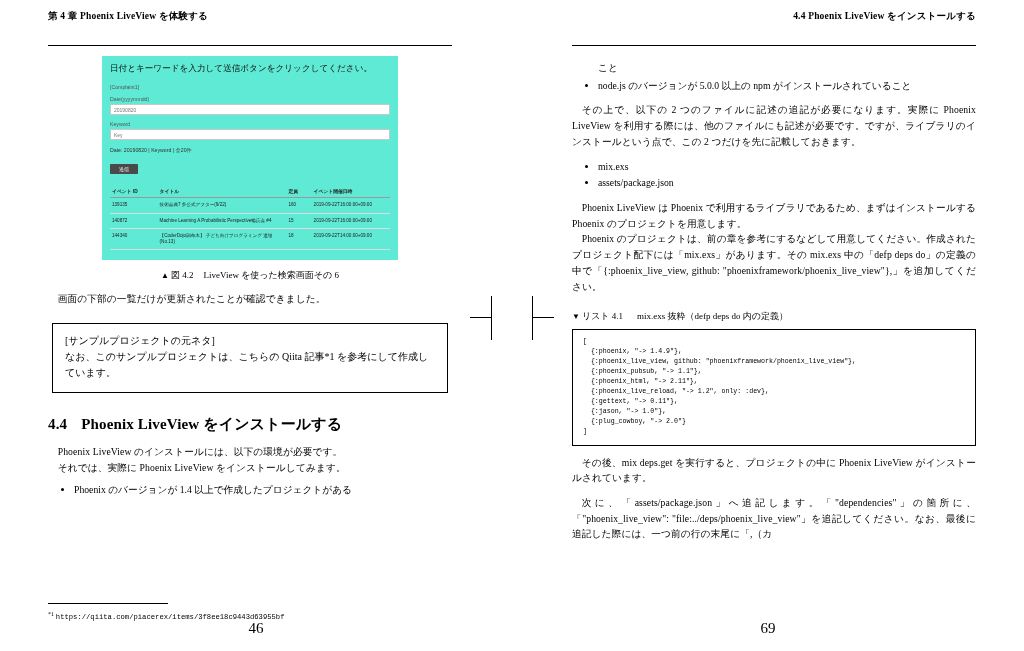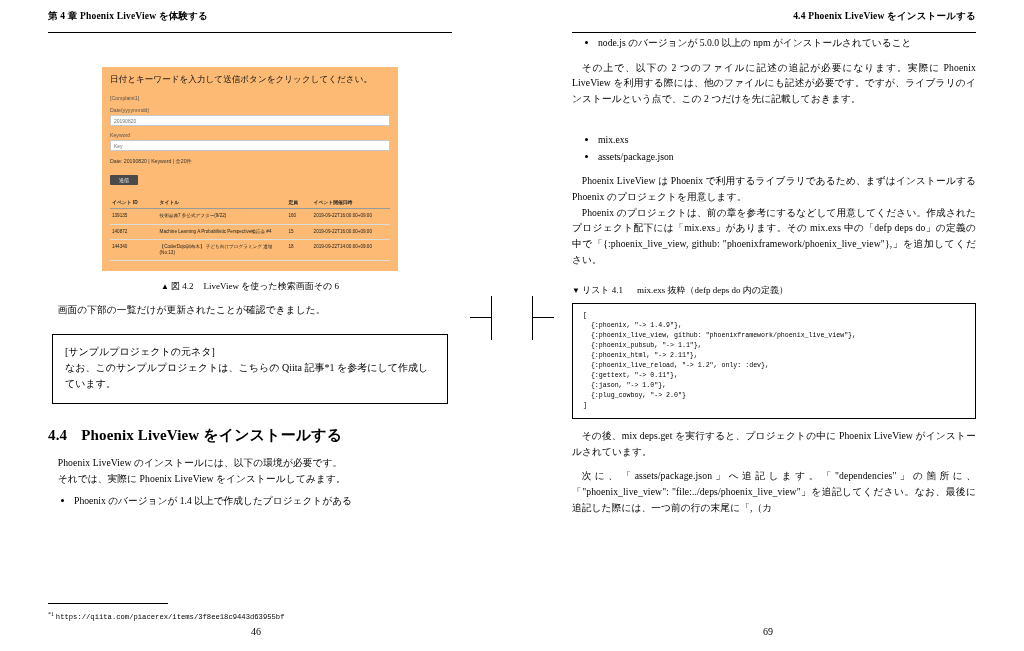--- a/index.html
+++ b/index.html
@@ -27,33 +27,33 @@
     box-sizing: border-box;
   }
   .page-left { padding: 10px 60px 0 48px; }
   .page-right { padding: 10px 48px 0 60px; }
 
   
   .runhead {
     font-size: 9.5px;
     font-weight: bold;
     letter-spacing: 0.02em;
-    padding-bottom: 9px;
+    padding-bottom: 22px;
     border-bottom: 1px solid #000;
     white-space: nowrap;
   }
   .runhead.right { text-align: right; }
 
   .page-num {
     position: absolute;
     bottom: 14px;
     left: 0;
     width: 100%;
     text-align: center;
-    font-size: 10px;
+    font-size: 15px;
   }
 
   
   .para {
     font-size: 9.7px;
     line-height: 1.62;
     text-align: justify;
     margin: 0 0 0 0;
     letter-spacing: 0.01em;
   }
@@ -78,26 +78,25 @@
 
   
   .figwrap {
     margin: 10px 0 0 0;
     display: flex;
     justify-content: center;
   }
   .screenshot {
     width: 296px;
     border: 0;
-    background: #fdba74;
+    background: #5eead4;
     font-family: "Liberation Sans", sans-serif;
     color: #222;
     padding: 6px 8px 10px 8px;
     box-sizing: border-box;
-    margin-top: 24px;
   }
   .ss-title {
     font-size: 8.6px;
     line-height: 1.45;
     color: #111;
     margin-bottom: 10px;
   }
   .ss-label {
     font-size: 5.2px;
     color: #555;
@@ -298,28 +297,29 @@
       <span class="mark">*1</span>
       <span class="url">https://qiita.com/piacerex/items/3f8ee18c9443d63955bf</span>
     </div>
 
     <div class="page-num">46</div>
   </div>
 
   <div class="page page-right">
     <div class="runhead right">4.4 Phoenix LiveView をインストールする</div>
 
+    <p class="para" style="margin-top:14px; padding-left:26px;">こと</p>
 
     <ul class="bullets" style="margin-top:2px;">
       <li>node.js のバージョンが 5.0.0 以上の npm がインストールされていること</li>
     </ul>
 
     <p class="para indent gap">その上で、以下の 2 つのファイルに記述の追記が必要になります。実際に Phoenix LiveView を利用する際には、他のファイルにも記述が必要です。ですが、ライブラリのインストールという点で、この 2 つだけを先に記載しておきます。</p>
 
-    <ul class="bullets" style="margin-top:25px;">
+    <ul class="bullets" style="margin-top:9px;">
       <li>mix.exs</li>
       <li>assets/package.json</li>
     </ul>
 
     <p class="para indent gap">Phoenix LiveView は Phoenix で利用するライブラリであるため、まずはインストールする Phoenix のプロジェクトを用意します。</p>
     <p class="para indent">Phoenix のプロジェクトは、前の章を参考にするなどして用意してください。作成されたプロジェクト配下には「mix.exs」があります。その mix.exs 中の「defp deps do」の定義の中で「{:phoenix_live_view, github: "phoenixframework/phoenix_live_view"},」を追加してください。</p>
 
     <div class="listing-caption">
       <span class="tri">▼</span><span class="lbl">リスト 4.1</span><span>mix.exs 抜粋（defp deps do 内の定義）</span>
     </div>

